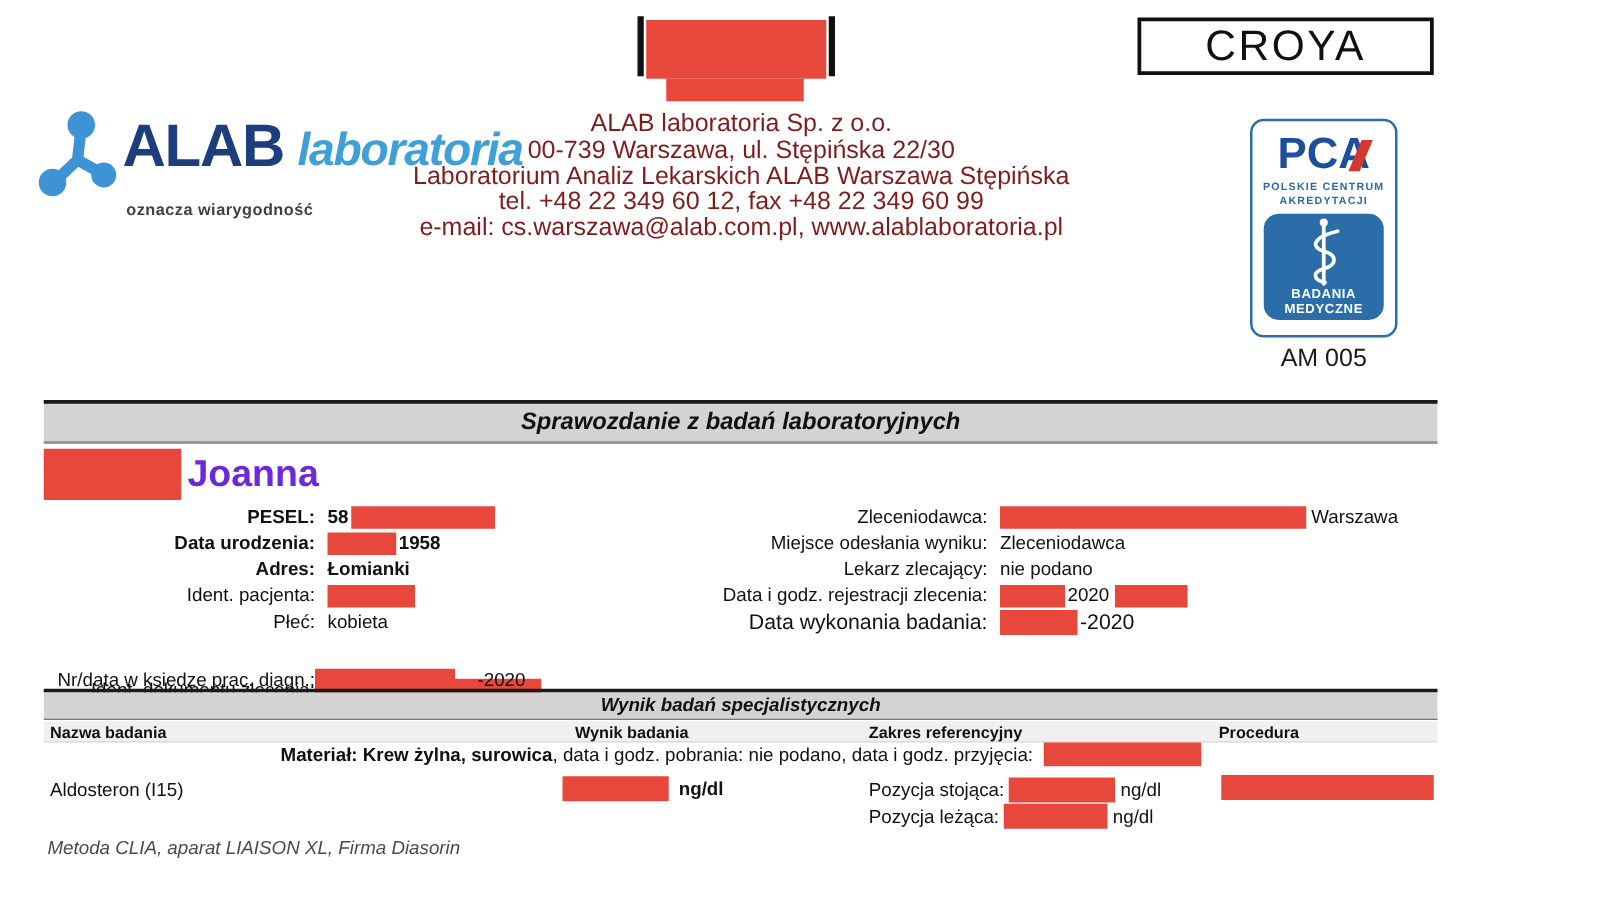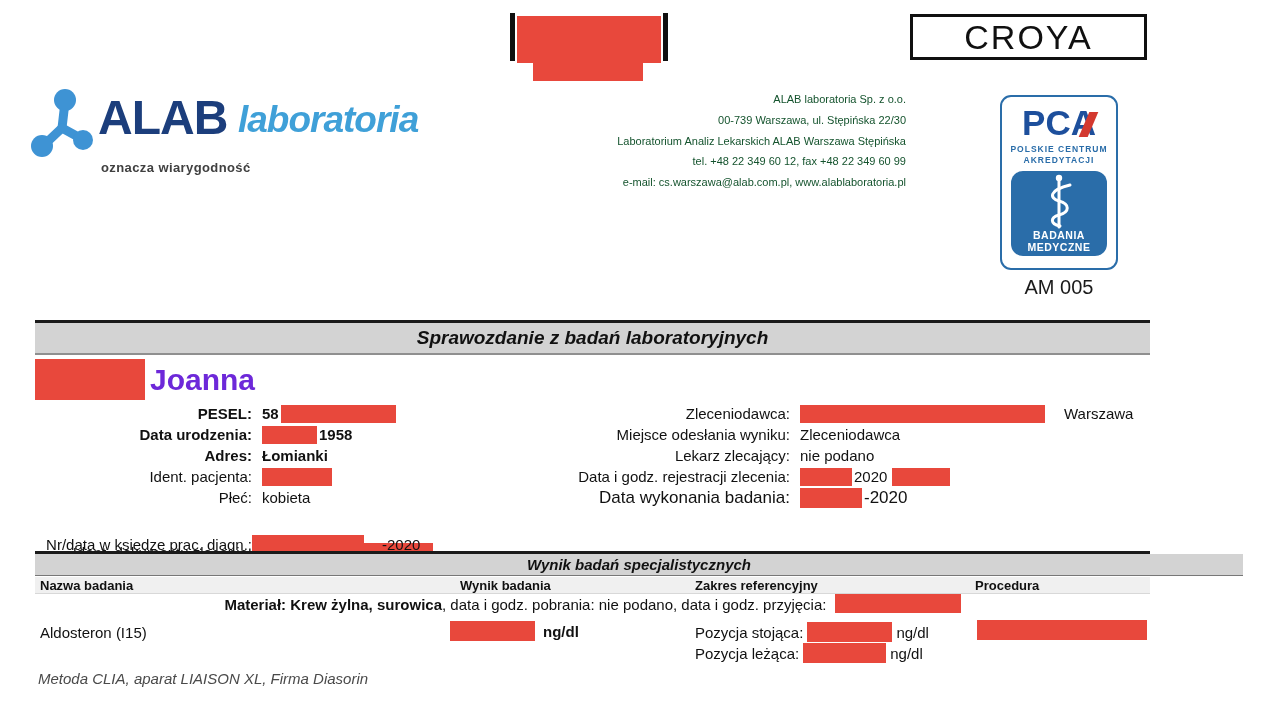--- a/index.html
+++ b/index.html
@@ -12,21 +12,21 @@
 
   
   .alab-brand{left:98px;top:90px;font-size:48px;font-weight:bold;color:#1C3E7C;letter-spacing:-1px;}
   .alab-sub{left:238px;top:99px;font-size:37px;font-style:italic;font-weight:600;color:#3FA0D8;letter-spacing:-1px;}
   .alab-tagline{left:101px;top:160px;font-size:13px;font-weight:bold;color:#404040;letter-spacing:.4px;}
 
   .barcode-bar{top:13px;width:5px;height:48px;background:#101010;}
   .barcode-main{left:517px;top:16px;width:144px;height:47px;background:#E8483C;}
   .barcode-sub{left:533px;top:63px;width:110px;height:18px;background:#E8483C;}
 
-  .company{left:280px;top:89px;width:626px;text-align:right;font-size:11px;line-height:20.8px;color:#14532d;}
+  .company{left:280px;top:89px;width:626px;text-align:center;font-size:20px;line-height:20.8px;color:#7f1d1d;}
 
   .croya{left:910px;top:14px;width:231px;height:40px;border:3px solid #101010;
          display:flex;align-items:center;justify-content:center;
          font-size:34px;letter-spacing:2px;color:#101010;}
 
   .pca{left:1000px;top:95px;width:114px;height:171px;border:2px solid #2A6DA9;border-radius:11px;
        background:#fff;overflow:hidden;text-align:center;}
   .pca-acronym{position:relative;display:inline-block;margin-top:6px;font-size:35px;font-weight:bold;color:#1D4F9C;letter-spacing:0;}
   .pca-red-slash{position:absolute;right:3px;top:9px;width:9px;height:25px;background:#D3382F;transform:skewX(-23deg);}
   .pca-org{font-size:8.5px;font-weight:bold;color:#2A6DA9;letter-spacing:1px;line-height:11px;margin-top:1px;}
@@ -47,21 +47,21 @@
 
   .prow{position:absolute;height:21px;display:flex;align-items:center;font-size:15px;}
   .plabel{display:inline-block;text-align:right;}
   .pval{margin-left:10px;display:flex;align-items:center;gap:2px;}
   .b{font-weight:bold;}
   .left-rows .plabel{width:217px;}
   .big-row{font-size:17px;}
 
   
   .tline{left:35px;top:551px;width:1115px;height:3px;background:#1a1a1a;}
-  .section-bar{left:35px;top:554px;width:1208px;height:21px;background:#D3D3D3;border-bottom:1px solid #777;
+  .section-bar{left:35px;top:554px;width:1115px;height:21px;background:#D3D3D3;border-bottom:1px solid #777;
                display:flex;align-items:center;justify-content:center;
                font-size:15px;font-weight:bold;font-style:italic;color:#111;}
   .col-bar{left:35px;top:577px;width:1115px;height:16px;background:#F0F0F0;border-bottom:1px solid #d8d8d8;font-size:13px;font-weight:bold;}
   .col-bar span{position:absolute;top:1px;}
   .material{left:35px;top:594px;width:1115px;text-align:center;font-size:15px;}
   .test-name{left:40px;top:624px;font-size:15px;}
   .result-cell{left:450px;top:621px;display:flex;align-items:center;gap:8px;font-size:15px;}
   .ref-cell{left:695px;display:flex;align-items:center;gap:4px;font-size:15px;}
   .proc-redact{left:977px;top:620px;width:170px;height:20px;background:#E8483C;}
   .method{left:38px;top:670px;font-size:15px;font-style:italic;color:#4a4a4a;}
@@ -159,21 +159,21 @@
       <span class="plabel">Płeć:</span>
       <span class="pval">kobieta</span>
     </div>
   </div>
 
   <div>
     <div class="prow" style="left:540px;top:403px;">
       <span class="plabel" style="width:250px;">Zleceniodawca:</span>
       <span class="pval">
           <span class="redact" style="width:245px;"></span>
-          <span style="margin-left:17px;">Warszawa</span>
+          <span style="margin-left:2px;">Warszawa</span>
         </span>
     </div>
     <div class="prow" style="left:540px;top:424px;">
       <span class="plabel" style="width:250px;">Miejsce odesłania wyniku:</span>
       <span class="pval">Zleceniodawca</span>
     </div>
     <div class="prow" style="left:540px;top:445px;">
       <span class="plabel" style="width:250px;">Lekarz zlecający:</span>
       <span class="pval">nie podano</span>
     </div>

